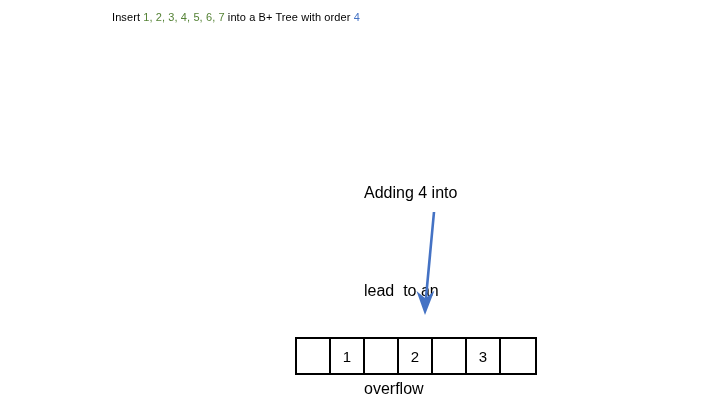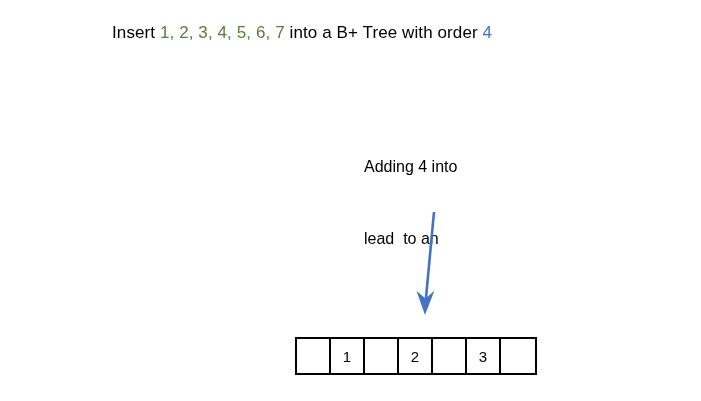--- a/index.html
+++ b/index.html
@@ -16,42 +16,42 @@
     width: 701px;
     height: 401px;
     background: #ffffff;
     overflow: hidden;
   }
 
   
   #title-line {
     position: absolute;
     left: 112px;
-    top: 22px;
-    font-size: 17px;
+    top: 6px;
+    font-size: 11px;
     line-height: 22px;
     white-space: nowrap;
     letter-spacing: 0.1px;
   }
   #title-line .seg-plain { color: #000000; }
   #title-line .seg-green { color: #548235; }
   #title-line .seg-blue  { color: #4472C4; }
 
   
   #annotation {
     position: absolute;
     left: 364px;
     top: 107px;
     width: 150px;
     font-size: 16px;
     line-height: 24px;
     color: #000000;
     white-space: pre;
   }
-  #annotation .anno-line { display: block; }
+  #annotation .anno-line { display: block; margin-top: 26px; }
 
   
   #arrow-svg {
     position: absolute;
     left: 400px;
     top: 205px;
     width: 60px;
     height: 120px;
     overflow: visible;
   }
@@ -89,20 +89,21 @@
 
 <div id="canvas">
 
   <div id="title-line">
     <span class="seg-plain">Insert </span><span class="seg-green">1, 2, 3, 4, 5, 6, 7</span><span class="seg-plain"> into a B+ Tree with order </span><span class="seg-blue">4</span>
   </div>
 
   <div id="annotation">
     <span class="anno-line">Adding 4 into</span>
     <span class="anno-line">lead  to an</span>
+    <span class="anno-line">overflow</span>
   </div>
 
   <svg id="arrow-svg" viewBox="0 0 60 120">
     <line x1="34" y1="7" x2="25.5" y2="98" stroke="#4472C4" stroke-width="2.6" stroke-linecap="butt"></line>
     <polygon points="25,110 16.5,86 25.5,93.5 34.5,85.5" fill="#4472C4"></polygon>
   </svg>
 
   <div id="leaf-node">
     <div class="cell empty"></div>
     <div class="cell">1</div>

